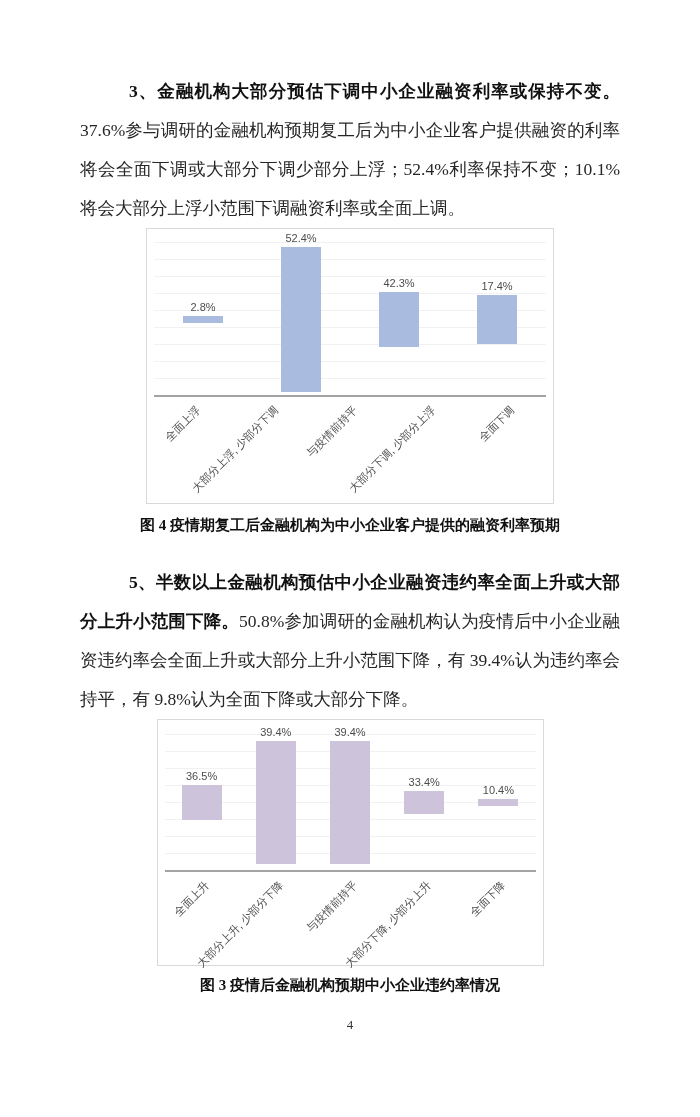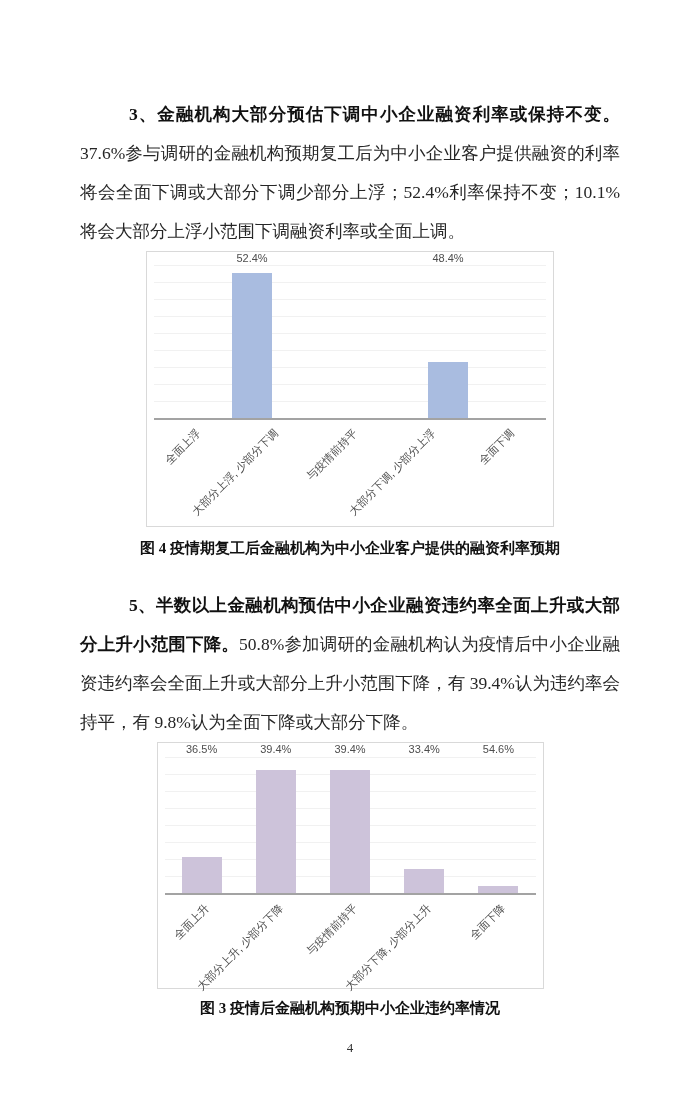--- a/index.html
+++ b/index.html
@@ -4,21 +4,21 @@
 <style>
   html,body { margin:0; padding:0; background:#ffffff; }
   .page {
     position:relative;
     width:700px; height:1117px;
     margin:0 auto;
     background:#ffffff;
     font-family:"Liberation Serif", serif;
     color:#1f1f1f;
     box-sizing:border-box;
-    padding-top:95px;
+    padding-top:72px;
     overflow:hidden;
   }
   .para {
     width:540px; margin:0 auto;
     font-size:17.5px; line-height:39px;
     text-align:justify; text-indent:49px;
     color:#262626;
   }
   .para b { font-weight:bold; color:#111; }
   .para-2 { margin-top:28px; }
@@ -40,21 +40,21 @@
     border-bottom:2px solid #a3a3a3;
     background-image:linear-gradient(to bottom, #f1f1f1 1px, transparent 1px);
     background-size:100% 17px;
   }
   .chart-1 .plot { height:166px; background-position:0 13px; }
   .chart-2 .plot { height:150px; background-position:0 14px; }
 
   .bar-col {
     flex:1; height:100%;
     display:flex; flex-direction:column;
-    align-items:center; justify-content:space-between;
+    align-items:center; justify-content:center;
   }
   .bar-value {
     font-family:"Liberation Sans", sans-serif;
     font-size:11px; color:#4d4d4d;
     margin-bottom:3px; white-space:nowrap;
   }
   .bar { width:40px; }
 
   .xlabels { display:flex; }
   .chart-1 .xlabels { height:106px; }
@@ -86,26 +86,34 @@
 <body>
 
 <div class="page">
 
   <p class="para para-1"><b>3、金融机构大部分预估下调中小企业融资利率或保持不变。</b><span>37.6%参与调研的金融机构预期复工后为中小企业客户提供融资的利率将会全面下调或大部分下调少部分上浮；52.4%利率保持不变；10.1%将会大部分上浮小范围下调融资利率或全面上调。</span></p>
 
   <figure class="figure">
     <div class="chart-frame chart-1">
       <div class="plot">
           <div class="bar-col">
+            <div class="bar-value">2.8%</div>
+            <div class="bar" style="height: 7.7px; background: rgb(169, 188, 224);"></div>
+          </div>
+          <div class="bar-col">
             <div class="bar-value">52.4%</div>
             <div class="bar" style="height: 145px; background: rgb(169, 188, 224);"></div>
           </div>
           <div class="bar-col">
-            <div class="bar-value">48.4%</div>
+            <div class="bar-value">42.3%</div>
             <div class="bar" style="height: 55.9px; background: rgb(169, 188, 224);"></div>
+          </div>
+          <div class="bar-col">
+            <div class="bar-value">17.4%</div>
+            <div class="bar" style="height: 48.1px; background: rgb(169, 188, 224);"></div>
           </div>
         </div>
       <div class="xlabels">
           <div class="xcol">
             <span class="xlab">全面上浮</span>
           </div>
           <div class="xcol">
             <span class="xlab">大部分上浮, 少部分下调</span>
           </div>
           <div class="xcol">
@@ -137,21 +145,21 @@
           </div>
           <div class="bar-col">
             <div class="bar-value">39.4%</div>
             <div class="bar" style="height: 123.1px; background: rgb(205, 195, 218);"></div>
           </div>
           <div class="bar-col">
             <div class="bar-value">33.4%</div>
             <div class="bar" style="height: 23.8px; background: rgb(205, 195, 218);"></div>
           </div>
           <div class="bar-col">
-            <div class="bar-value">54.6%</div>
+            <div class="bar-value">10.4%</div>
             <div class="bar" style="height: 6.9px; background: rgb(205, 195, 218);"></div>
           </div>
         </div>
       <div class="xlabels">
           <div class="xcol">
             <span class="xlab">全面上升</span>
           </div>
           <div class="xcol">
             <span class="xlab">大部分上升, 少部分下降</span>
           </div>

